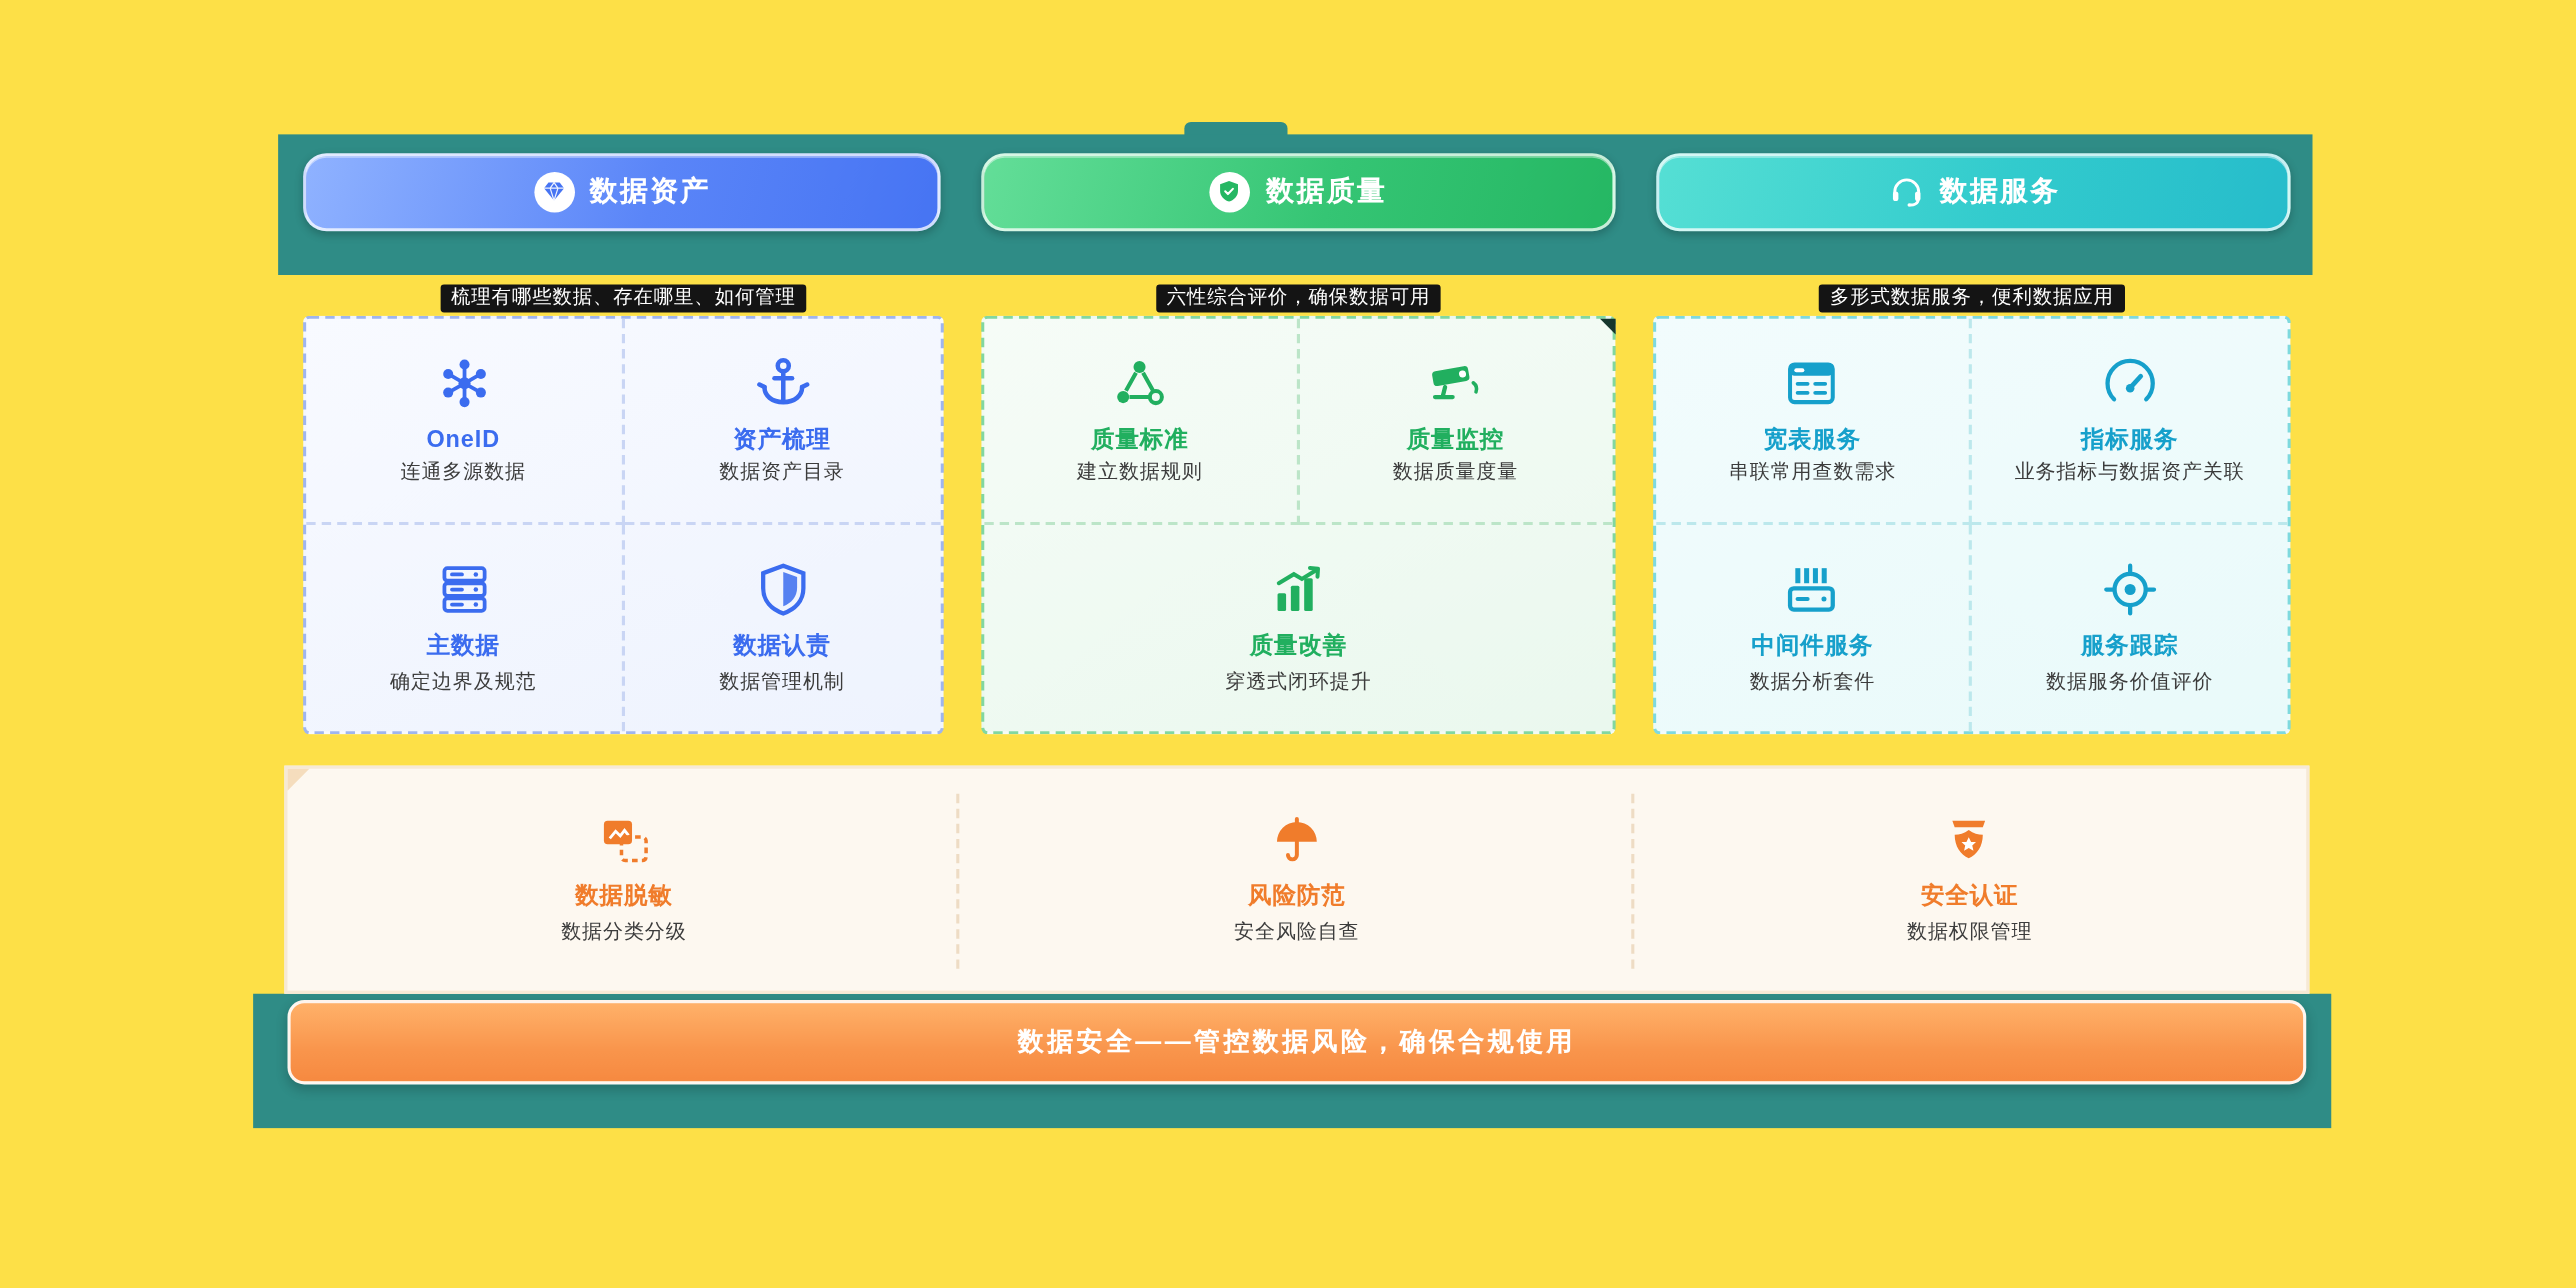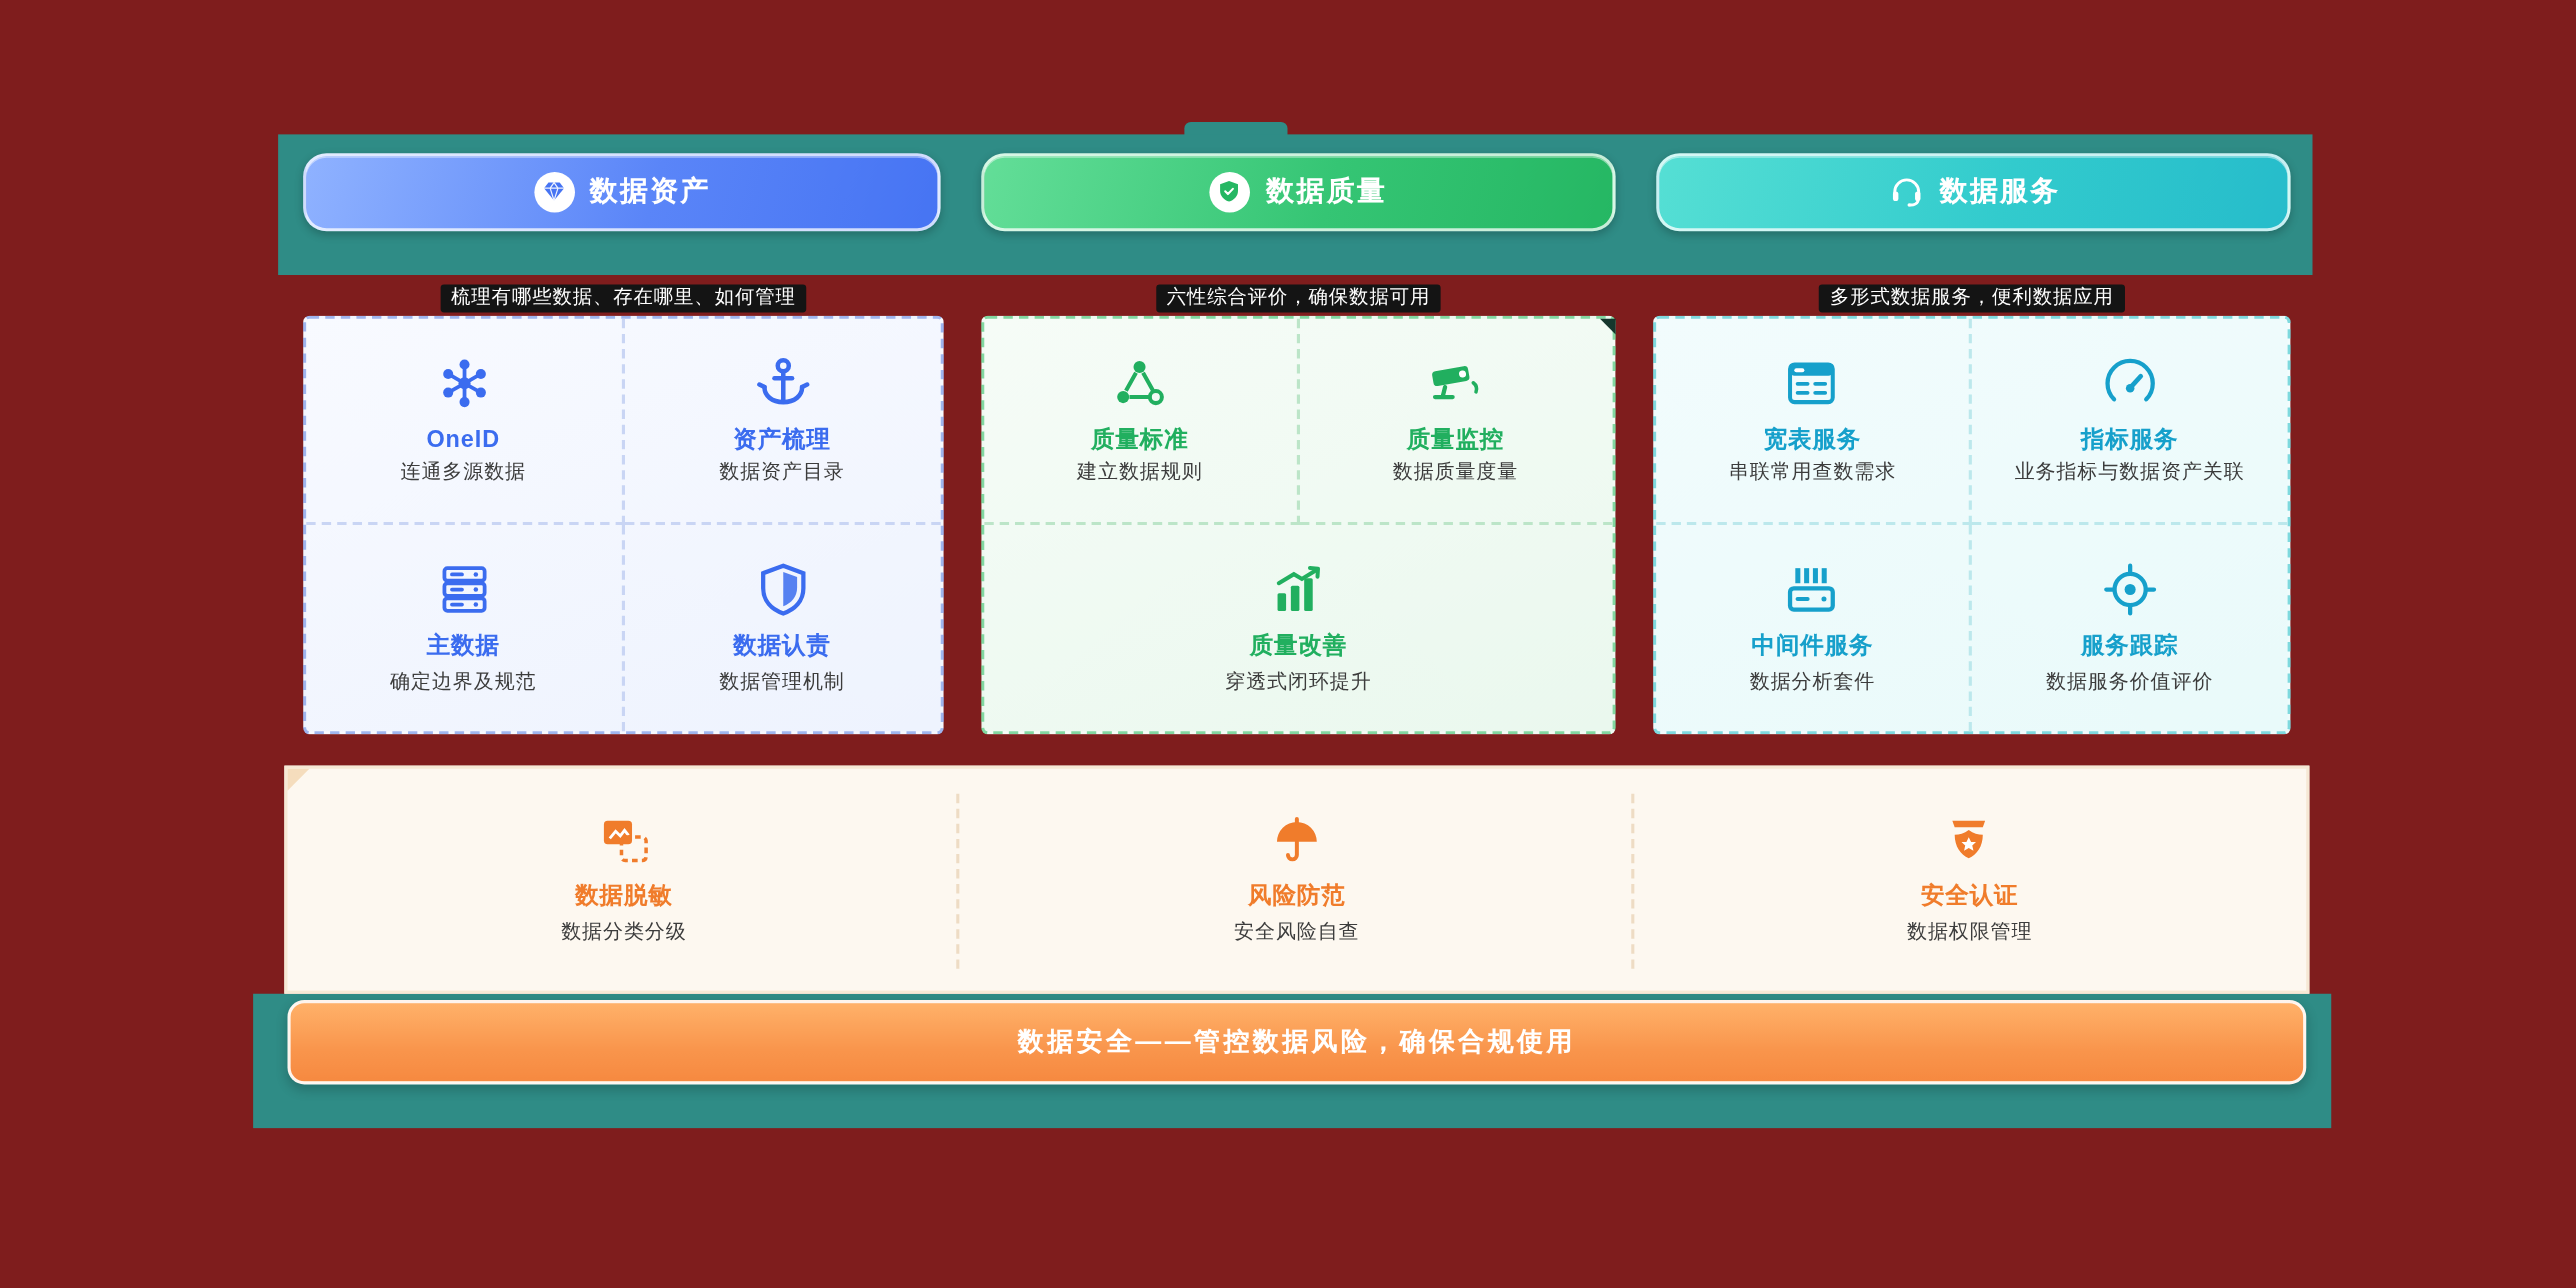--- a/index.html
+++ b/index.html
@@ -1,16 +1,16 @@
 <!DOCTYPE html>
 <html style="font-size:8.6px"><head>
 <meta charset="utf-8">
 <style>
   html,body{margin:0;padding:0;background:#ffffff;}
-  .viewport{width:2576px;height:1288px;overflow:hidden;background:#7f1d1d;position:relative;}
+  .viewport{width:2576px;height:1288px;overflow:hidden;background:#fde047;position:relative;}
   .stage{
     width:824px;height:412px;position:relative;
     transform:scale(3.125);transform-origin:0 0;
     font-family:"Liberation Sans","DejaVu Sans",sans-serif;
     color:#333;
   }
   
   .top-tab{position:absolute;left:379px;top:39px;width:33px;height:6.4px;background:#2F8C86;border-radius:2.1px 2.1px 0 0;}
   .top-band{position:absolute;left:89px;top:43px;width:651px;height:45px;background:#2F8C86;}
   .bottom-band{position:absolute;left:81px;top:318px;width:665px;height:43px;background:#2F8C86;}

